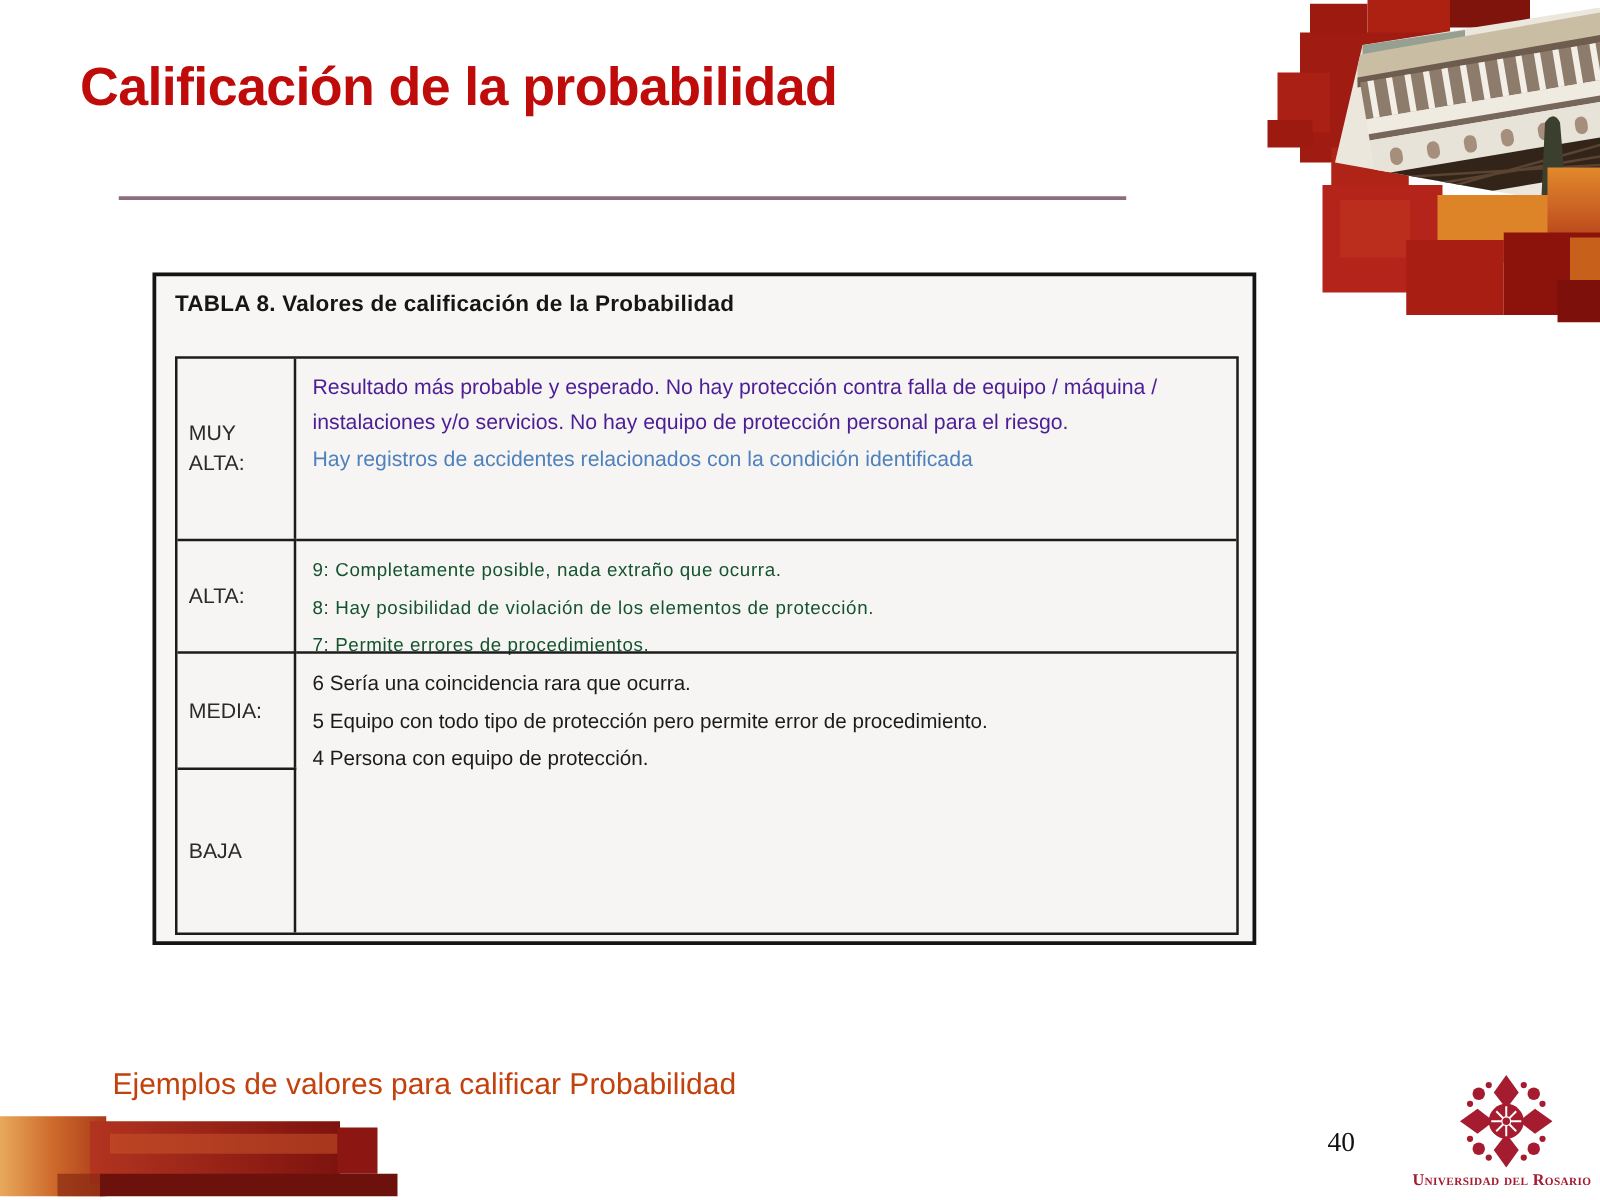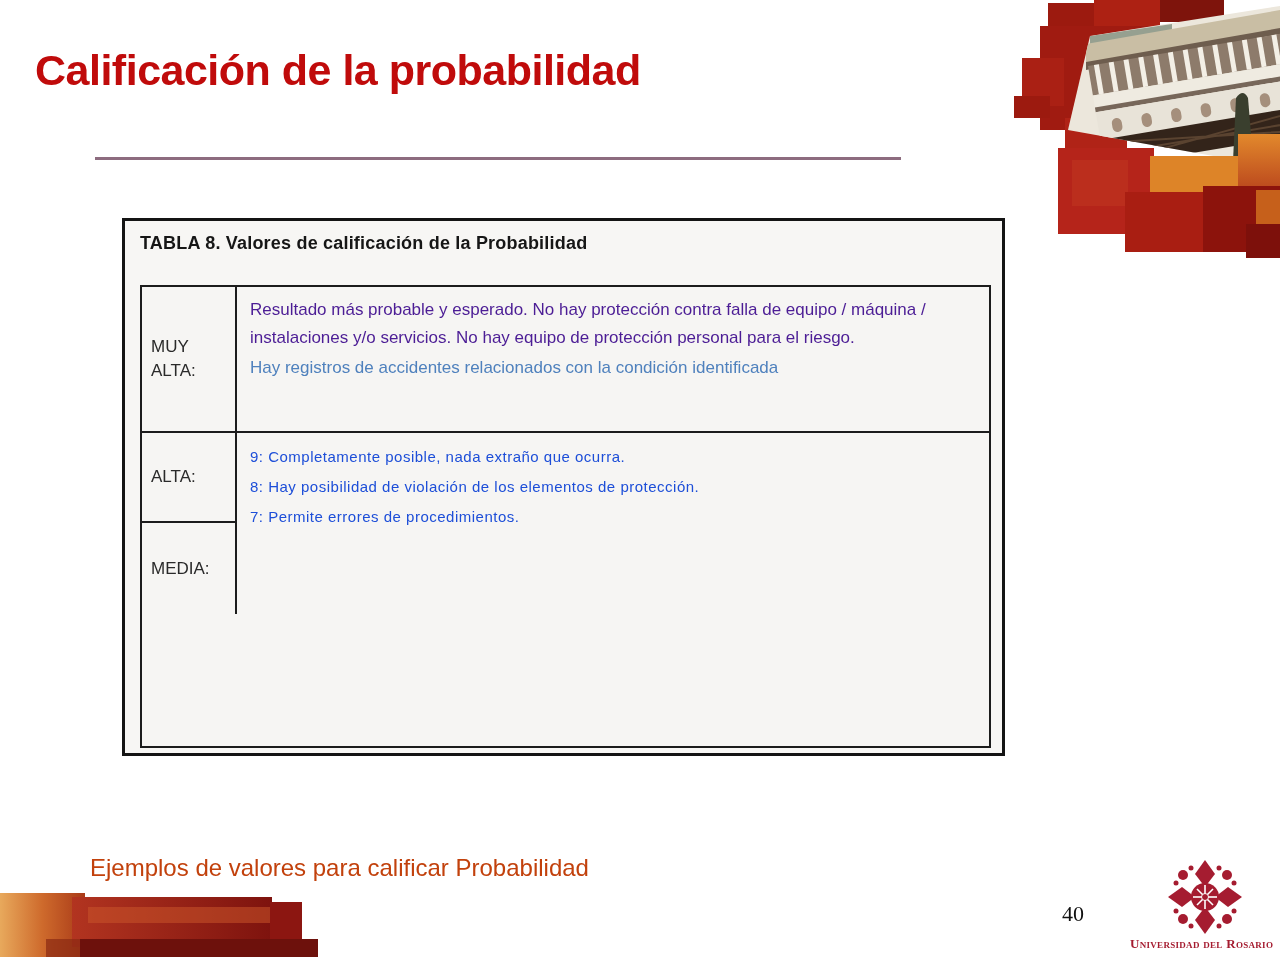--- a/index.html
+++ b/index.html
@@ -1,21 +1,21 @@
 <!DOCTYPE html>
 <html><head>
 <meta charset="utf-8">
 <style>
   * { margin:0; padding:0; box-sizing:border-box; }
   html,body { width:1280px; height:960px; background:#ffffff; overflow:hidden;
               font-family:"Liberation Sans", sans-serif; }
   .slide { position:relative; width:1280px; height:960px; background:#fff; }
 
   
-  .slide-title { position:absolute; left:35px; top:46px; width:800px;
+  .slide-title { position:absolute; left:64px; top:46px; width:800px;
                  font-size:43px; font-weight:bold; letter-spacing:-0.5px;
                  color:#C00B0B; }
   .title-divider { position:absolute; left:95px; top:157px; width:806px; height:3px;
                    background:#8D6C7F; }
 
   
   .tabla-box { position:absolute; left:122px; top:218px; width:883px; height:538px;
                background:#F7F6F4; border:3px solid #141414; }
   .tabla-title { position:absolute; left:15px; top:12px; font-size:18px; font-weight:bold;
                  color:#161616; letter-spacing:0.2px; }
@@ -24,21 +24,21 @@
             grid-template-columns:95px 1fr; grid-template-rows:144px 90px 93px 1fr;
             background:#F6F5F3; }
   .cell { border-color:#1c1c1c; color:#1d1d1d; }
   .cell.lbl { border-right:2px solid #1c1c1c; display:flex; align-items:center;
               padding:6px 6px 6px 9px; font-size:17px; line-height:1.4; color:#2a2a2a; }
   .cell.body { padding:9px 14px 6px 13px; }
   .rtop { border-top:2px solid #1c1c1c; }
   .cell.body p { margin:0; }
   .r0 p.txt { font-size:17px; line-height:1.62; color:#4c1d95; }
   .r0 p.hl  { font-size:17px; line-height:1.6; font-weight:normal; color:#4F81BD; margin-top:3px; }
-  .r1 p { font-size:15px; letter-spacing:0.5px; line-height:2.0; color:#1d4ed8; }
+  .r1 p { font-size:15px; letter-spacing:0.5px; line-height:2.0; color:#14532d; }
   .r2 p { font-size:16.5px; line-height:1.83; color:#1b1b1b; }
   .r3 p { font-size:16.5px; line-height:1.7; color:#1b1b1b; }
   .r3.body { padding-top:14px; }
 
   
   .caption { position:absolute; left:90px; top:854px; font-size:24px; color:#c2410c;text-align:right; }
   .page-number { position:absolute; left:1062px; top:901px; font-family:"Liberation Serif", serif;
                  font-size:22px; color:#111; }
 
   
@@ -138,21 +138,29 @@
       </div>
       <div class="cell body r1 rtop">
         <p>9: Completamente posible, nada extraño que ocurra.</p>
         <p>8: Hay posibilidad de violación de los elementos de protección.</p>
         <p>7: Permite errores de procedimientos.</p>
       </div>
 
       <div class="cell lbl r2 rtop">
         <span>MEDIA:</span>
       </div>
-
+      <div class="cell body r2 rtop">
+        <p>6 Sería una coincidencia rara que ocurra.</p>
+        <p>5 Equipo con todo tipo de protección pero permite error de procedimiento.</p>
+        <p>4 Persona con equipo de protección.</p>
+      </div>
+
+      <div class="cell lbl r3 rtop">
+        <span>BAJA</span>
+      </div>
 
     </div>
   </div>
 
   <div class="caption">Ejemplos de valores para calificar Probabilidad</div>
 
   <svg class="decor-bl" viewBox="0 0 330 75" aria-hidden="true">
     <defs>
       <linearGradient id="blg1" x1="0" y1="0" x2="1" y2="0">
         <stop offset="0" stop-color="#E8A95C"></stop>

